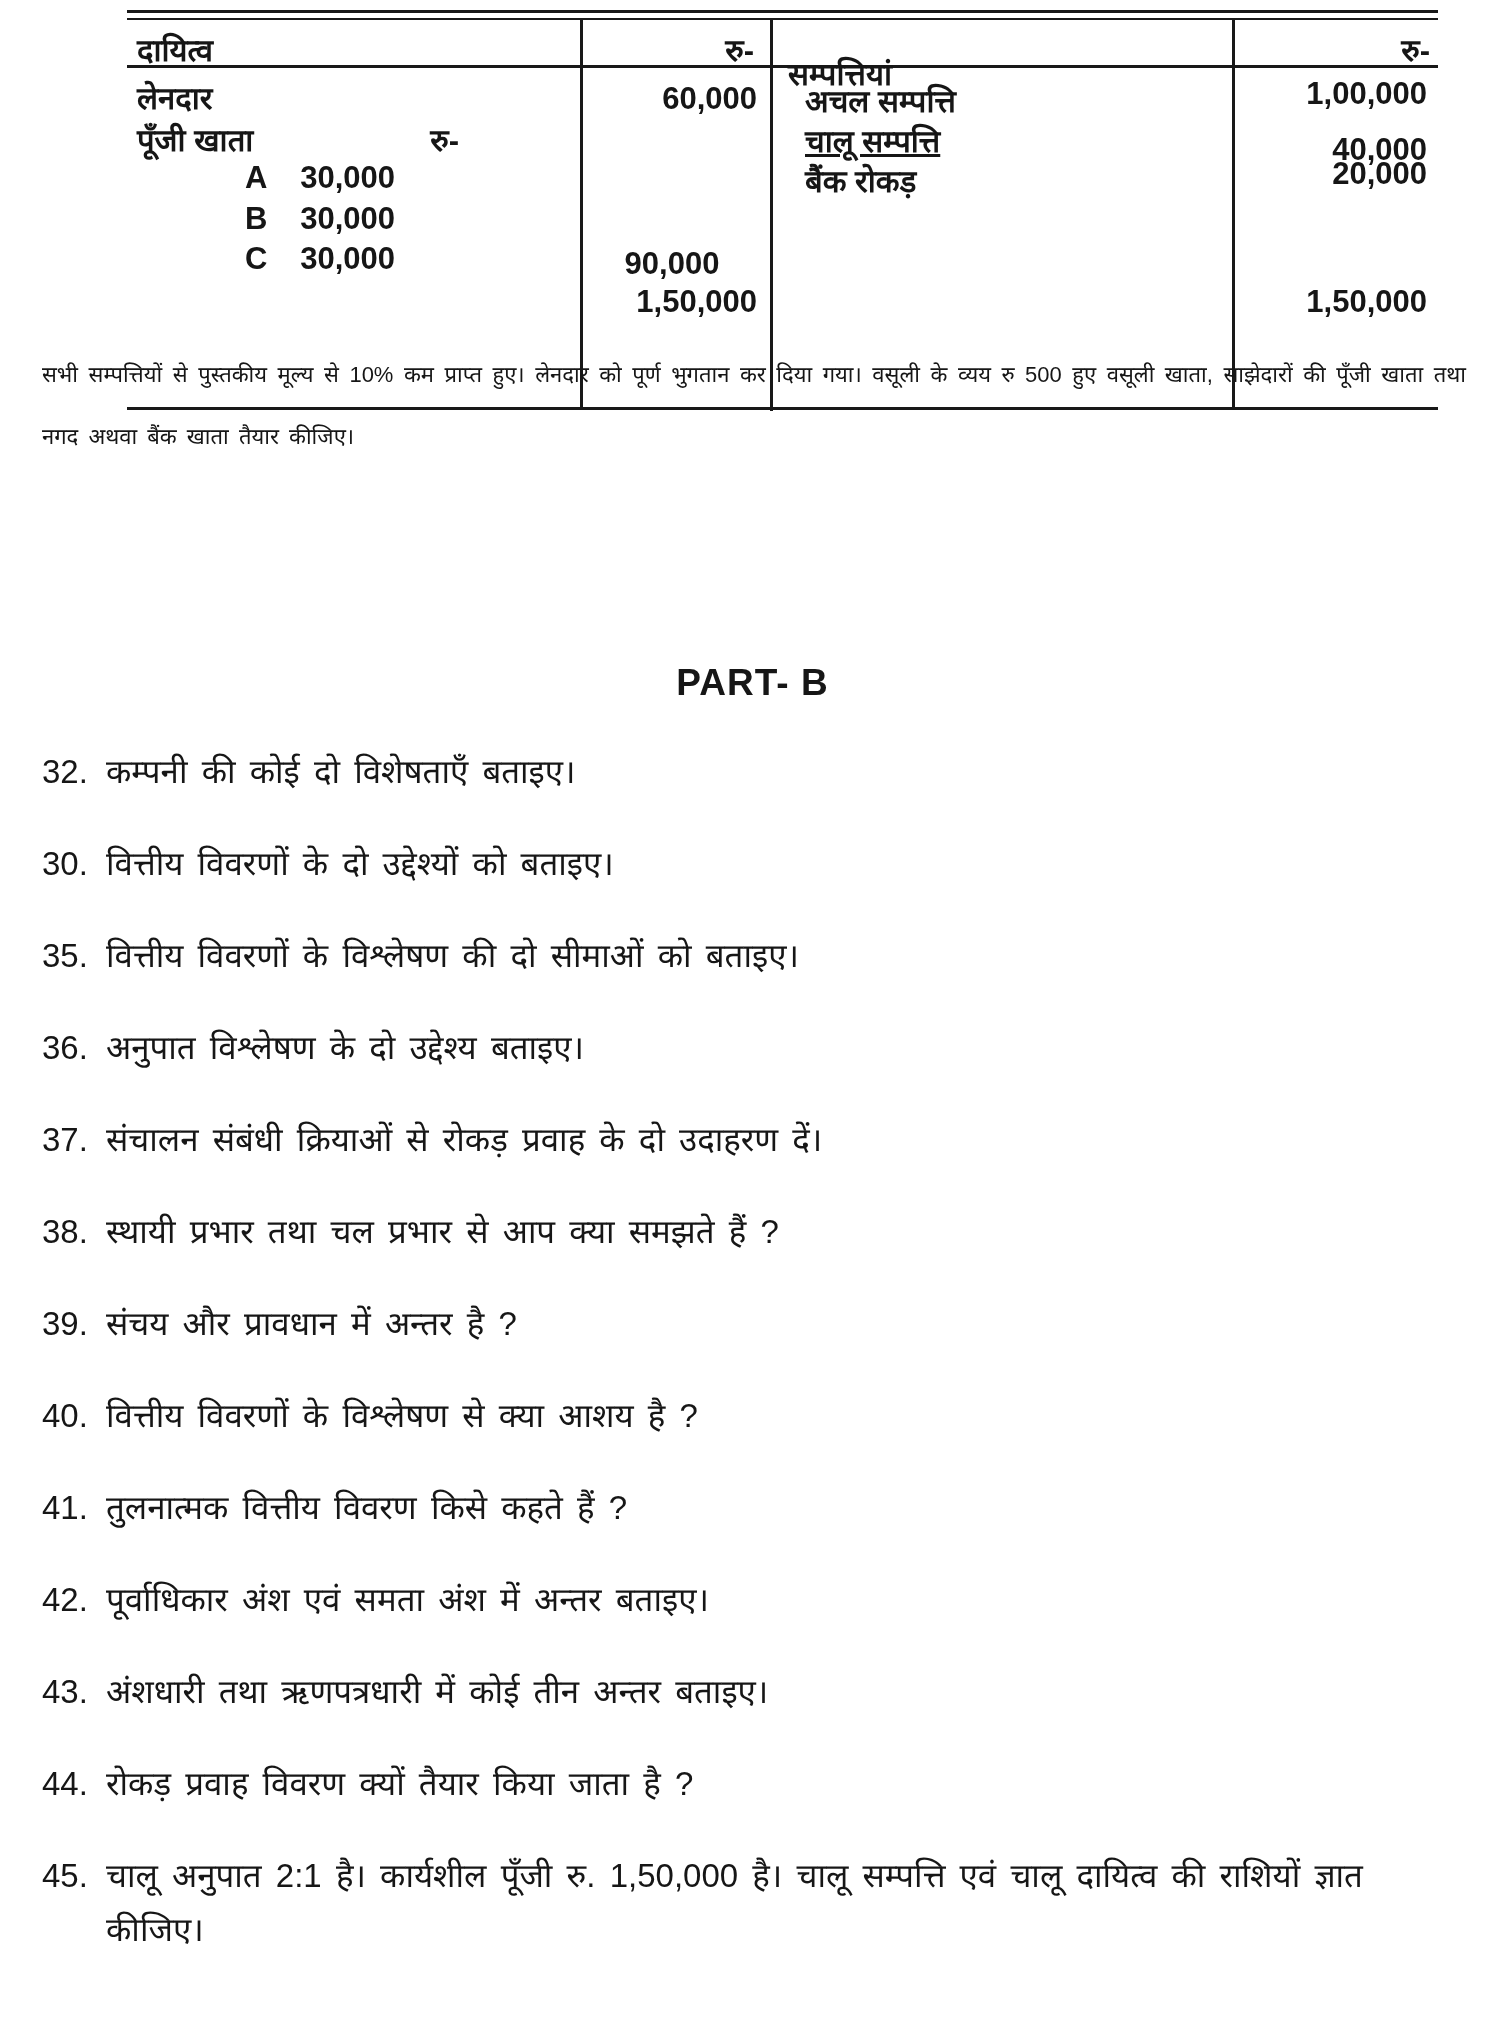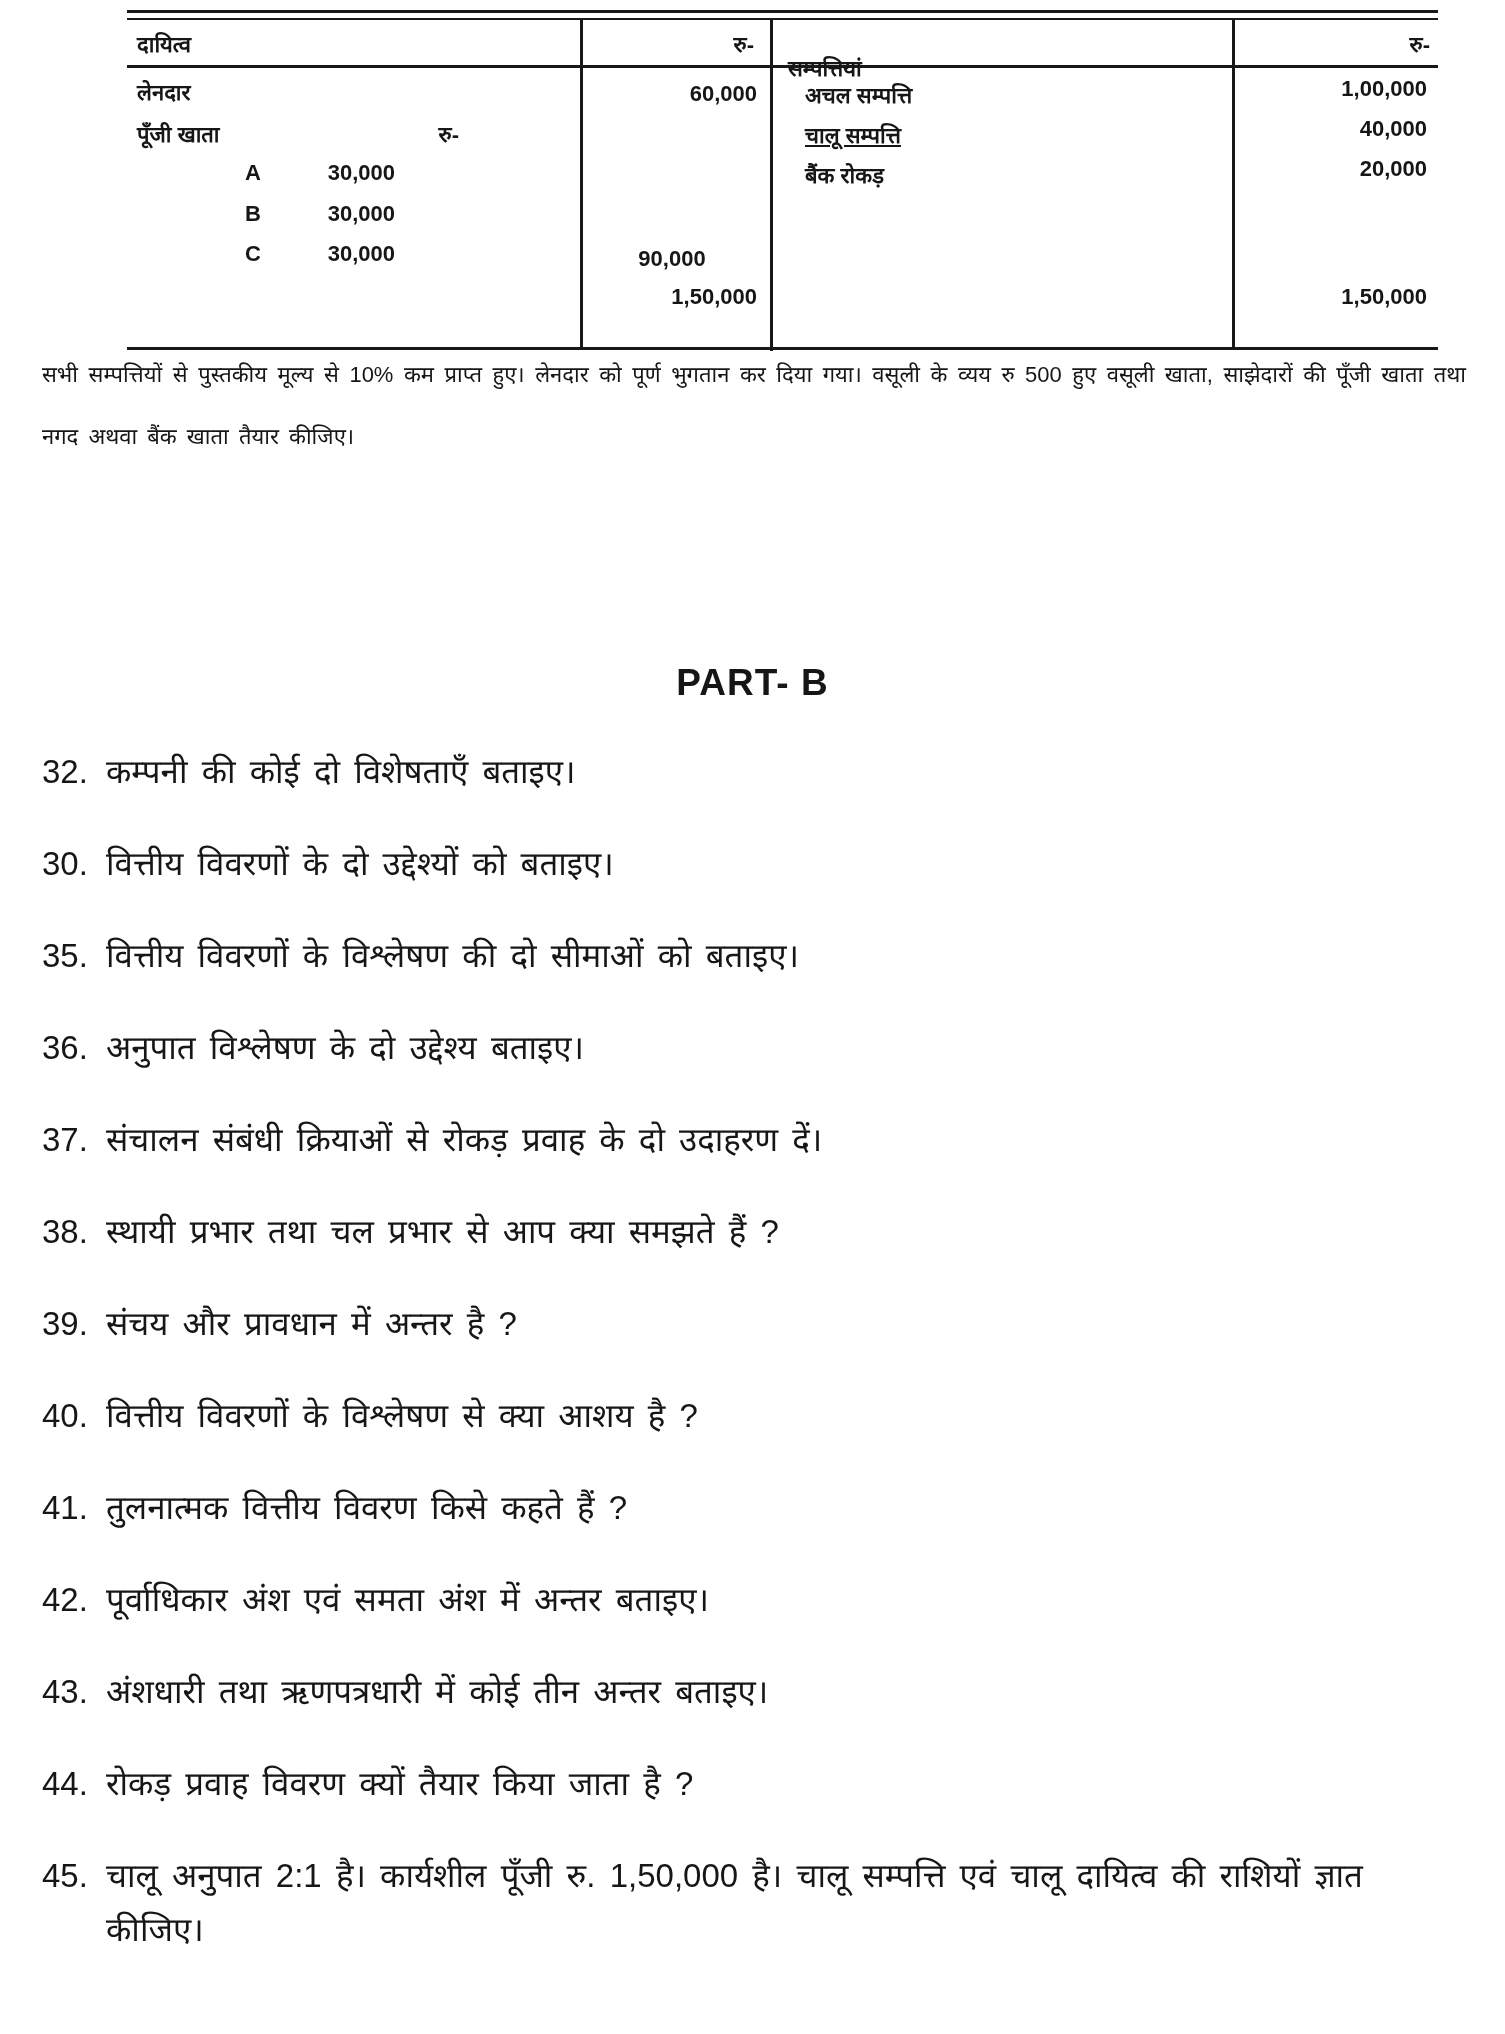--- a/index.html
+++ b/index.html
@@ -6,23 +6,23 @@
   html,body { background:#ffffff; }
   body {
     width:1505px; height:2034px;
     font-family:"Liberation Sans","DejaVu Sans",sans-serif;
     color:#161616;
   }
   .sheet { position:relative; width:1505px; height:2034px; background:#ffffff; overflow:hidden; }
 
   
   .bs-table {
-    position:absolute; left:127px; top:10px; width:1311px; height:340px;
+    position:absolute; left:127px; top:10px; width:1311px; height:400px;
     border-top:3px solid #181818; border-bottom:3px solid #181818;
-    font-weight:700; font-size:22px;
+    font-weight:700; font-size:31px;
   }
   .top-rule2 { position:absolute; left:0; right:0; top:5px; height:2px; background:#181818; }
   .vline { position:absolute; top:6px; bottom:0; width:3px; background:#181818; }
   .v1 { left:453px; } .v2 { left:643px; bottom:-4px; } .v3 { left:1105px; }
   .bs-header { position:absolute; left:0; top:7px; width:100%; height:48px;
     border-bottom:3px solid #181818; display:flex; }
   .h-liab  { width:453px; padding:8px 0 0 10px; }
   .h-rs1   { width:190px; text-align:right; padding:8px 16px 0 0; }
   .h-assets{ width:462px; padding:8px 8px 0 18px;margin-top:24px; }
   .h-rs2   { flex:1; text-align:right; padding:8px 8px 0 0; }
@@ -31,21 +31,21 @@
   .creditors-label { left:10px; top:63px; }
   .creditors-amt   { left:460px; top:68px; width:170px; text-align:right; }
   .capital-row { left:10px; top:105px; width:322px; display:flex; justify-content:space-between; }
   .partner-row { left:118px; width:150px; display:flex; justify-content:space-between; }
   .p0 { top:147px; } .p1 { top:188px; } .p2 { top:228px; }
   .partners-total { left:460px; top:233px; width:170px; text-align:center; }
   .liab-total     { left:460px; top:271px; width:170px; text-align:right; }
   .asset-label { left:678px; }
   .a0 { top:66px; } .a1 { top:106px;text-decoration:underline; } .a2 { top:146px; }
   .asset-amt { left:1110px; width:190px; text-align:right; }
-  .aa0 { top:63px; } .aa1 { top:103px; } .aa2 { top:143px; }
+  .aa0 { top:63px; } .aa1 { top:119px; } .aa2 { top:143px; }
   .assets-total { left:1110px; top:271px; width:190px; text-align:right; }
 
   
   .narrative {
     position:absolute; left:42px; top:344px; width:1424px;
     font-size:22px; line-height:62px; text-align:justify; word-spacing:4px;
   }
 
   
   .part-title {

